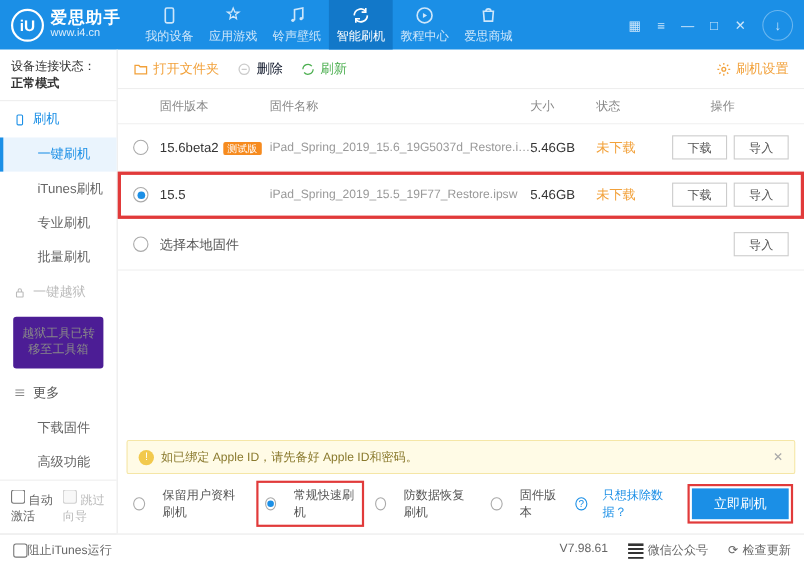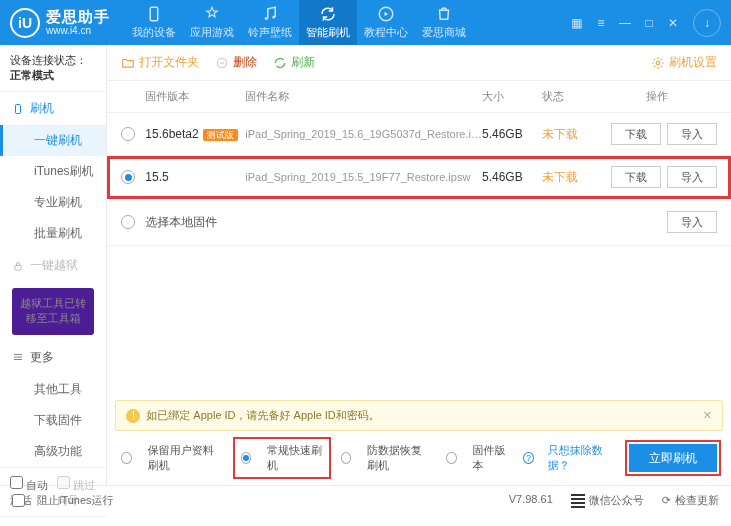--- a/index.html
+++ b/index.html
@@ -31,21 +31,21 @@
 .side-note { margin: 6px 12px; padding: 8px; background: #4c1d95; color: #888; font-size: 11px; text-align: center; border-radius: 3px; line-height: 1.4; }
 .side-spacer { flex: 1; }
 .side-bottom { border-top: 1px solid #eee; padding: 8px 10px; display: flex; align-items: center; gap: 8px; font-size: 11px; color: #666; }
 .side-bottom input { margin-right: 3px; }
 .device-box { border-top: 1px solid #eee; padding: 8px 10px; }
 
 .main { flex: 1; display: flex; flex-direction: column; }
 .toolbar { height: 36px; border-bottom: 1px solid #eee; display: flex; align-items: center; padding: 0 14px; gap: 16px; color: #666; }
 .toolbar .tb { display: flex; align-items: center; gap: 4px; cursor: pointer; }
 .toolbar .tb.orange { color: #f2a13a; }
-.toolbar .tb.disabled { color: #c2410c; }
+.toolbar .tb.disabled { color: #0f172a; }
 .toolbar .right { margin-left: auto; color: #f2a13a; display: flex; align-items: center; gap: 4px; cursor: pointer; }
 
 .table-head { display: flex; padding: 8px 14px; color: #888; font-size: 11px; border-bottom: 1px solid #f0f0f0; }
 .col-radio { width: 24px; }
 .col-ver { width: 100px; }
 .col-name { flex: 1; }
 .col-size { width: 60px; }
 .col-status { width: 55px; }
 .col-ops { width: 120px; display: flex; gap: 6px; justify-content: flex-end; }
 
@@ -73,21 +73,21 @@
 .mode { display: flex; align-items: center; gap: 16px; cursor: pointer; }
 .mode .r { width: 12px; height: 12px; border: 1px solid #aaa; border-radius: 50%; display: flex; align-items: center; justify-content: center; }
 .mode.sel .r::after { content: ""; width: 6px; height: 6px; background: #1b8fe6; border-radius: 50%; }
 .mode.sel { outline: 2px solid #e13a3a; outline-offset: 2px; padding: 2px 4px; }
 .info-icon { width: 12px; height: 12px; border: 1px solid #1b8fe6; border-radius: 50%; color: #1b8fe6; font-size: 9px; display: inline-flex; align-items: center; justify-content: center; cursor: pointer; }
 .link { color: #1b8fe6; cursor: pointer; }
 .flash-btn-wrap { margin-left: auto; outline: 2px solid #e13a3a; outline-offset: 2px; }
 .flash-btn { width: 88px; height: 28px; background: #1b8fe6; color: #fff; border: none; font-size: 12px; cursor: pointer; }
 
 .statusbar { height: 30px; border-top: 1px solid #eaeaea; display: flex; align-items: center; padding: 0 12px; font-size: 11px; color: #666; gap: 18px; }
-.statusbar .left { display: flex; align-items: center; gap: 12px; }
+.statusbar .left { display: flex; align-items: center; gap: 0; }
 .statusbar .right { margin-left: auto; display: flex; gap: 18px; }
 .qr { width: 14px; height: 14px; background: repeating-linear-gradient(#333 0 2px, #fff 2px 4px); }
 </style>
 </head>
 <body>
 
 <div class="titlebar">
   <div class="logo-block">
     <div class="logo-circle">iU</div>
     <div class="logo-text">
@@ -179,21 +179,20 @@
       <div class="side-note">越狱工具已转移至工具箱</div>
     </div>
 
     <div class="side-group">
       <div class="hdr">
         <svg viewBox="0 0 24 24">
             <path d="M4 7h16M4 12h16M4 17h16" stroke="#888" stroke-width="2"></path>
           </svg>
         <span>更多</span>
       </div>
-      <div class="side-sub">其他工具</div>
       <div class="side-sub">下载固件</div>
       <div class="side-sub">高级功能</div>
     </div>
 
     <div class="side-spacer"></div>
 
     <div class="side-bottom">
       <label><input type="checkbox" style=""><span>自动激活</span></label>
       <label style="color:#bbb"><input type="checkbox" disabled="" style=""><span>跳过向导</span></label>
     </div>

